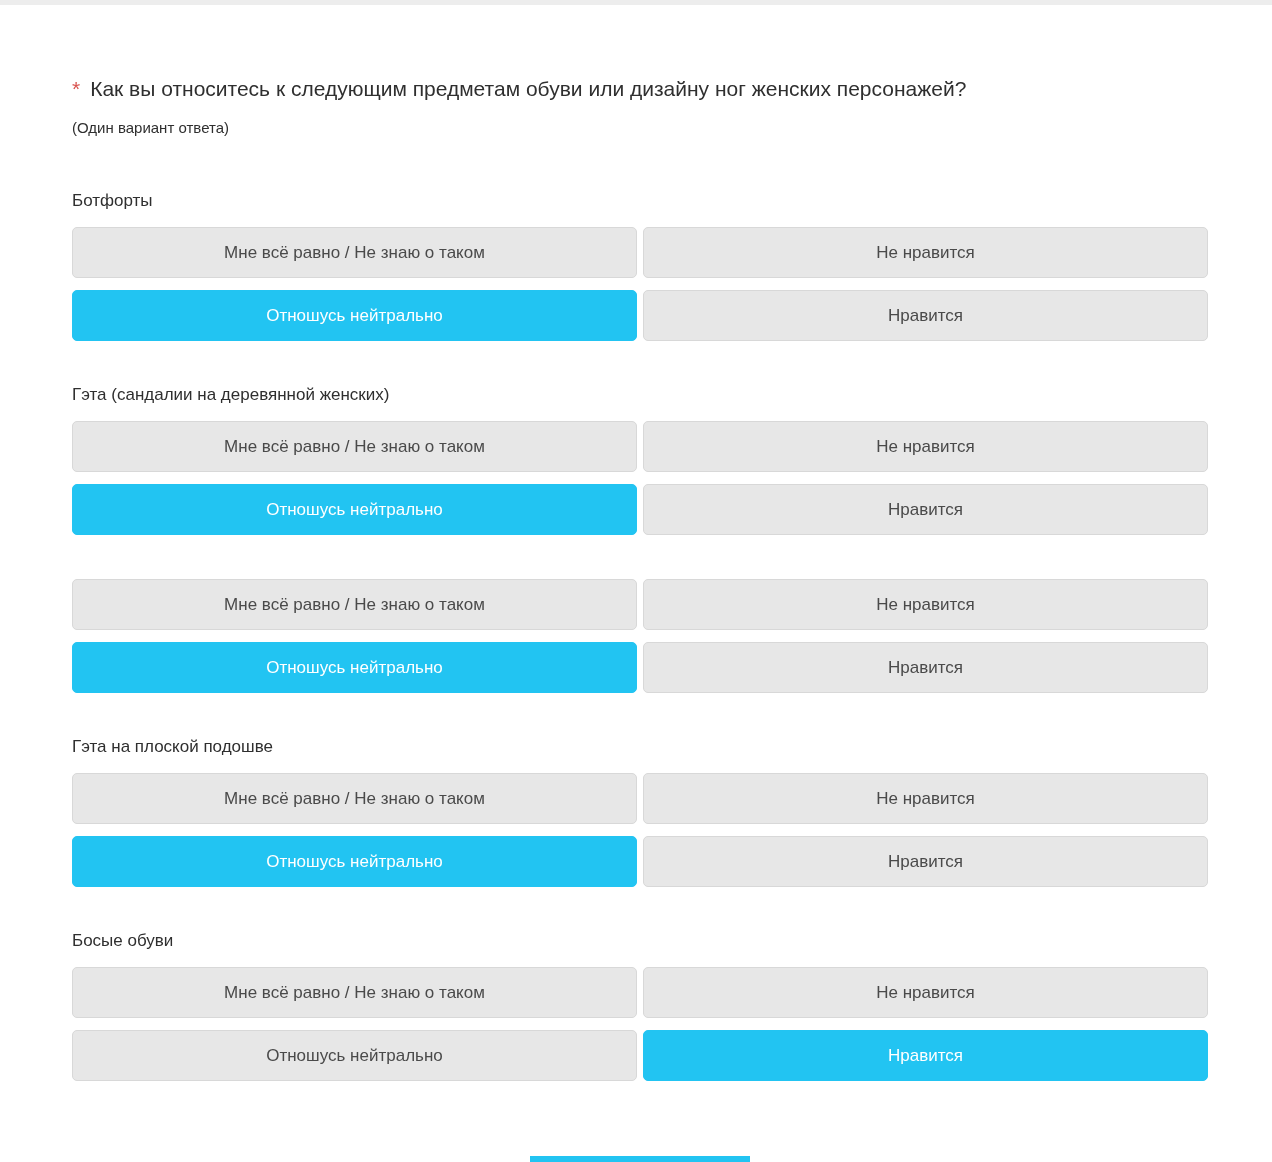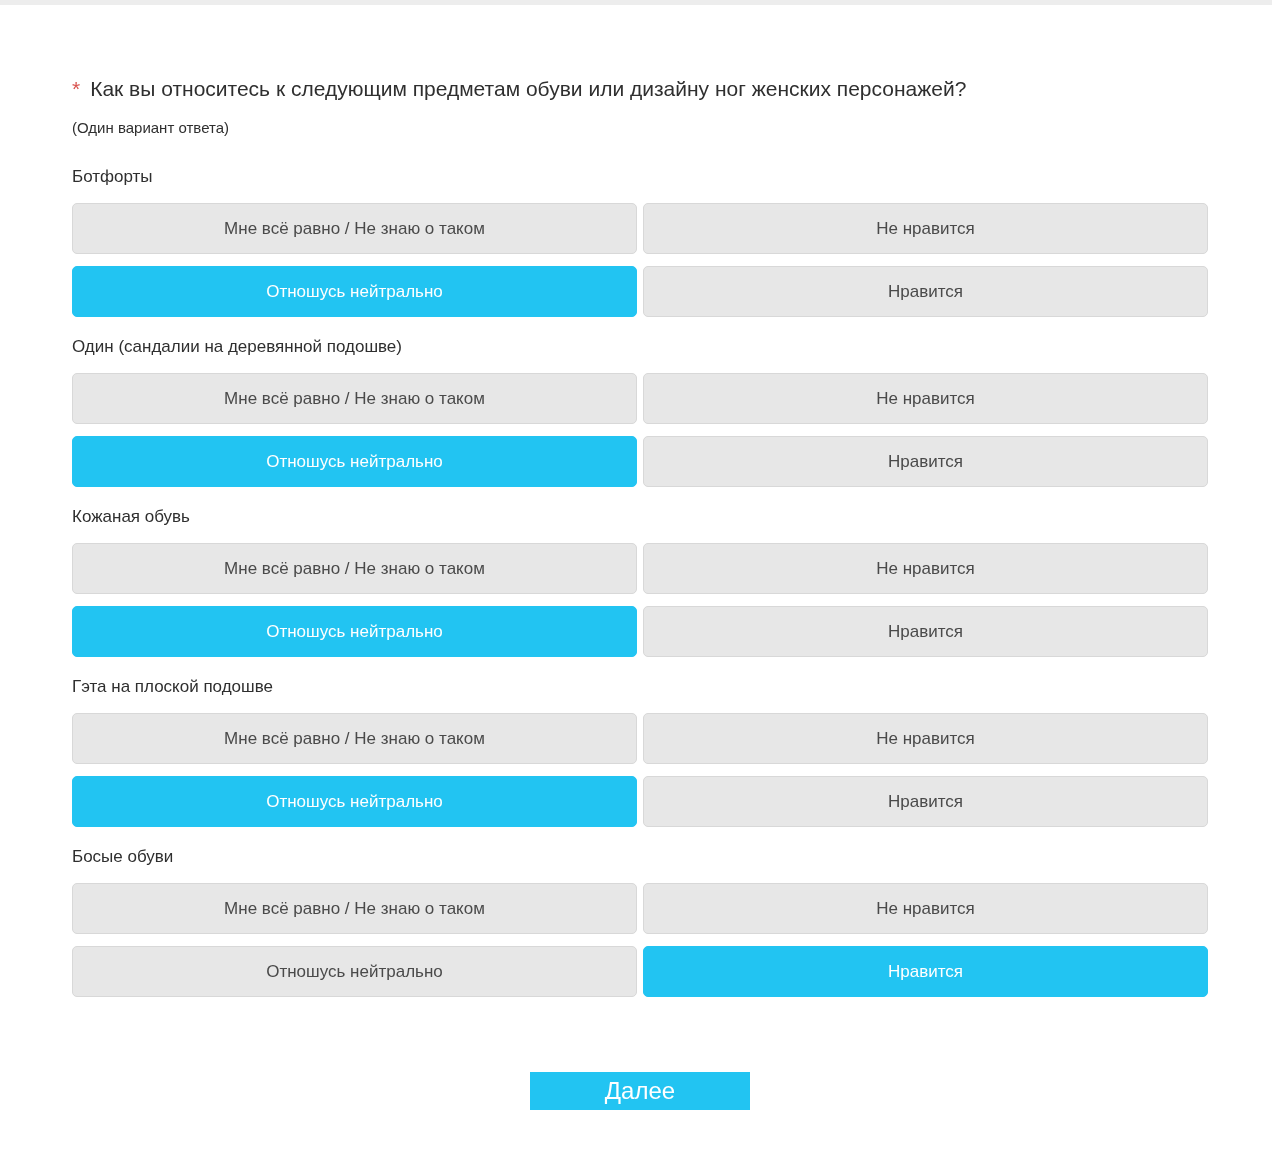--- a/index.html
+++ b/index.html
@@ -33,21 +33,21 @@
     color: #d9534f;
     margin-right: 10px;
     font-size: 21px;
   }
   .subtitle {
     font-size: 15px;
     line-height: 39px;
     color: #2f2f2f;
   }
   .question {
-    margin-top: 20px;
+    margin-top: 44px;
   }
   .q-label {
     font-size: 17px;
     color: #2f2f2f;
     margin-bottom: 16px;
   }
   .options-grid {
     display: grid;
     grid-template-columns: repeat(2, 1fr);
     gap: 12px 6px;
@@ -111,31 +111,30 @@
     <div class="q-label">Ботфорты</div>
     <div class="options-grid">
       <button class="opt">Мне всё равно / Не знаю о таком</button>
       <button class="opt">Не нравится</button>
       <button class="opt selected">Отношусь нейтрально</button>
       <button class="opt">Нравится</button>
     </div>
   </section>
 
   <section class="question">
-    <div class="q-label">Один (сандалии на деревянной подошве)</div>
+    <div class="q-label">Гэта (сандалии на деревянной женских)</div>
     <div class="options-grid">
       <button class="opt">Мне всё равно / Не знаю о таком</button>
       <button class="opt">Не нравится</button>
       <button class="opt selected">Отношусь нейтрально</button>
       <button class="opt">Нравится</button>
     </div>
   </section>
 
   <section class="question">
-    <div class="q-label">Кожаная обувь</div>
     <div class="options-grid">
       <button class="opt">Мне всё равно / Не знаю о таком</button>
       <button class="opt">Не нравится</button>
       <button class="opt selected">Отношусь нейтрально</button>
       <button class="opt">Нравится</button>
     </div>
   </section>
 
   <section class="question">
     <div class="q-label">Гэта на плоской подошве</div>

